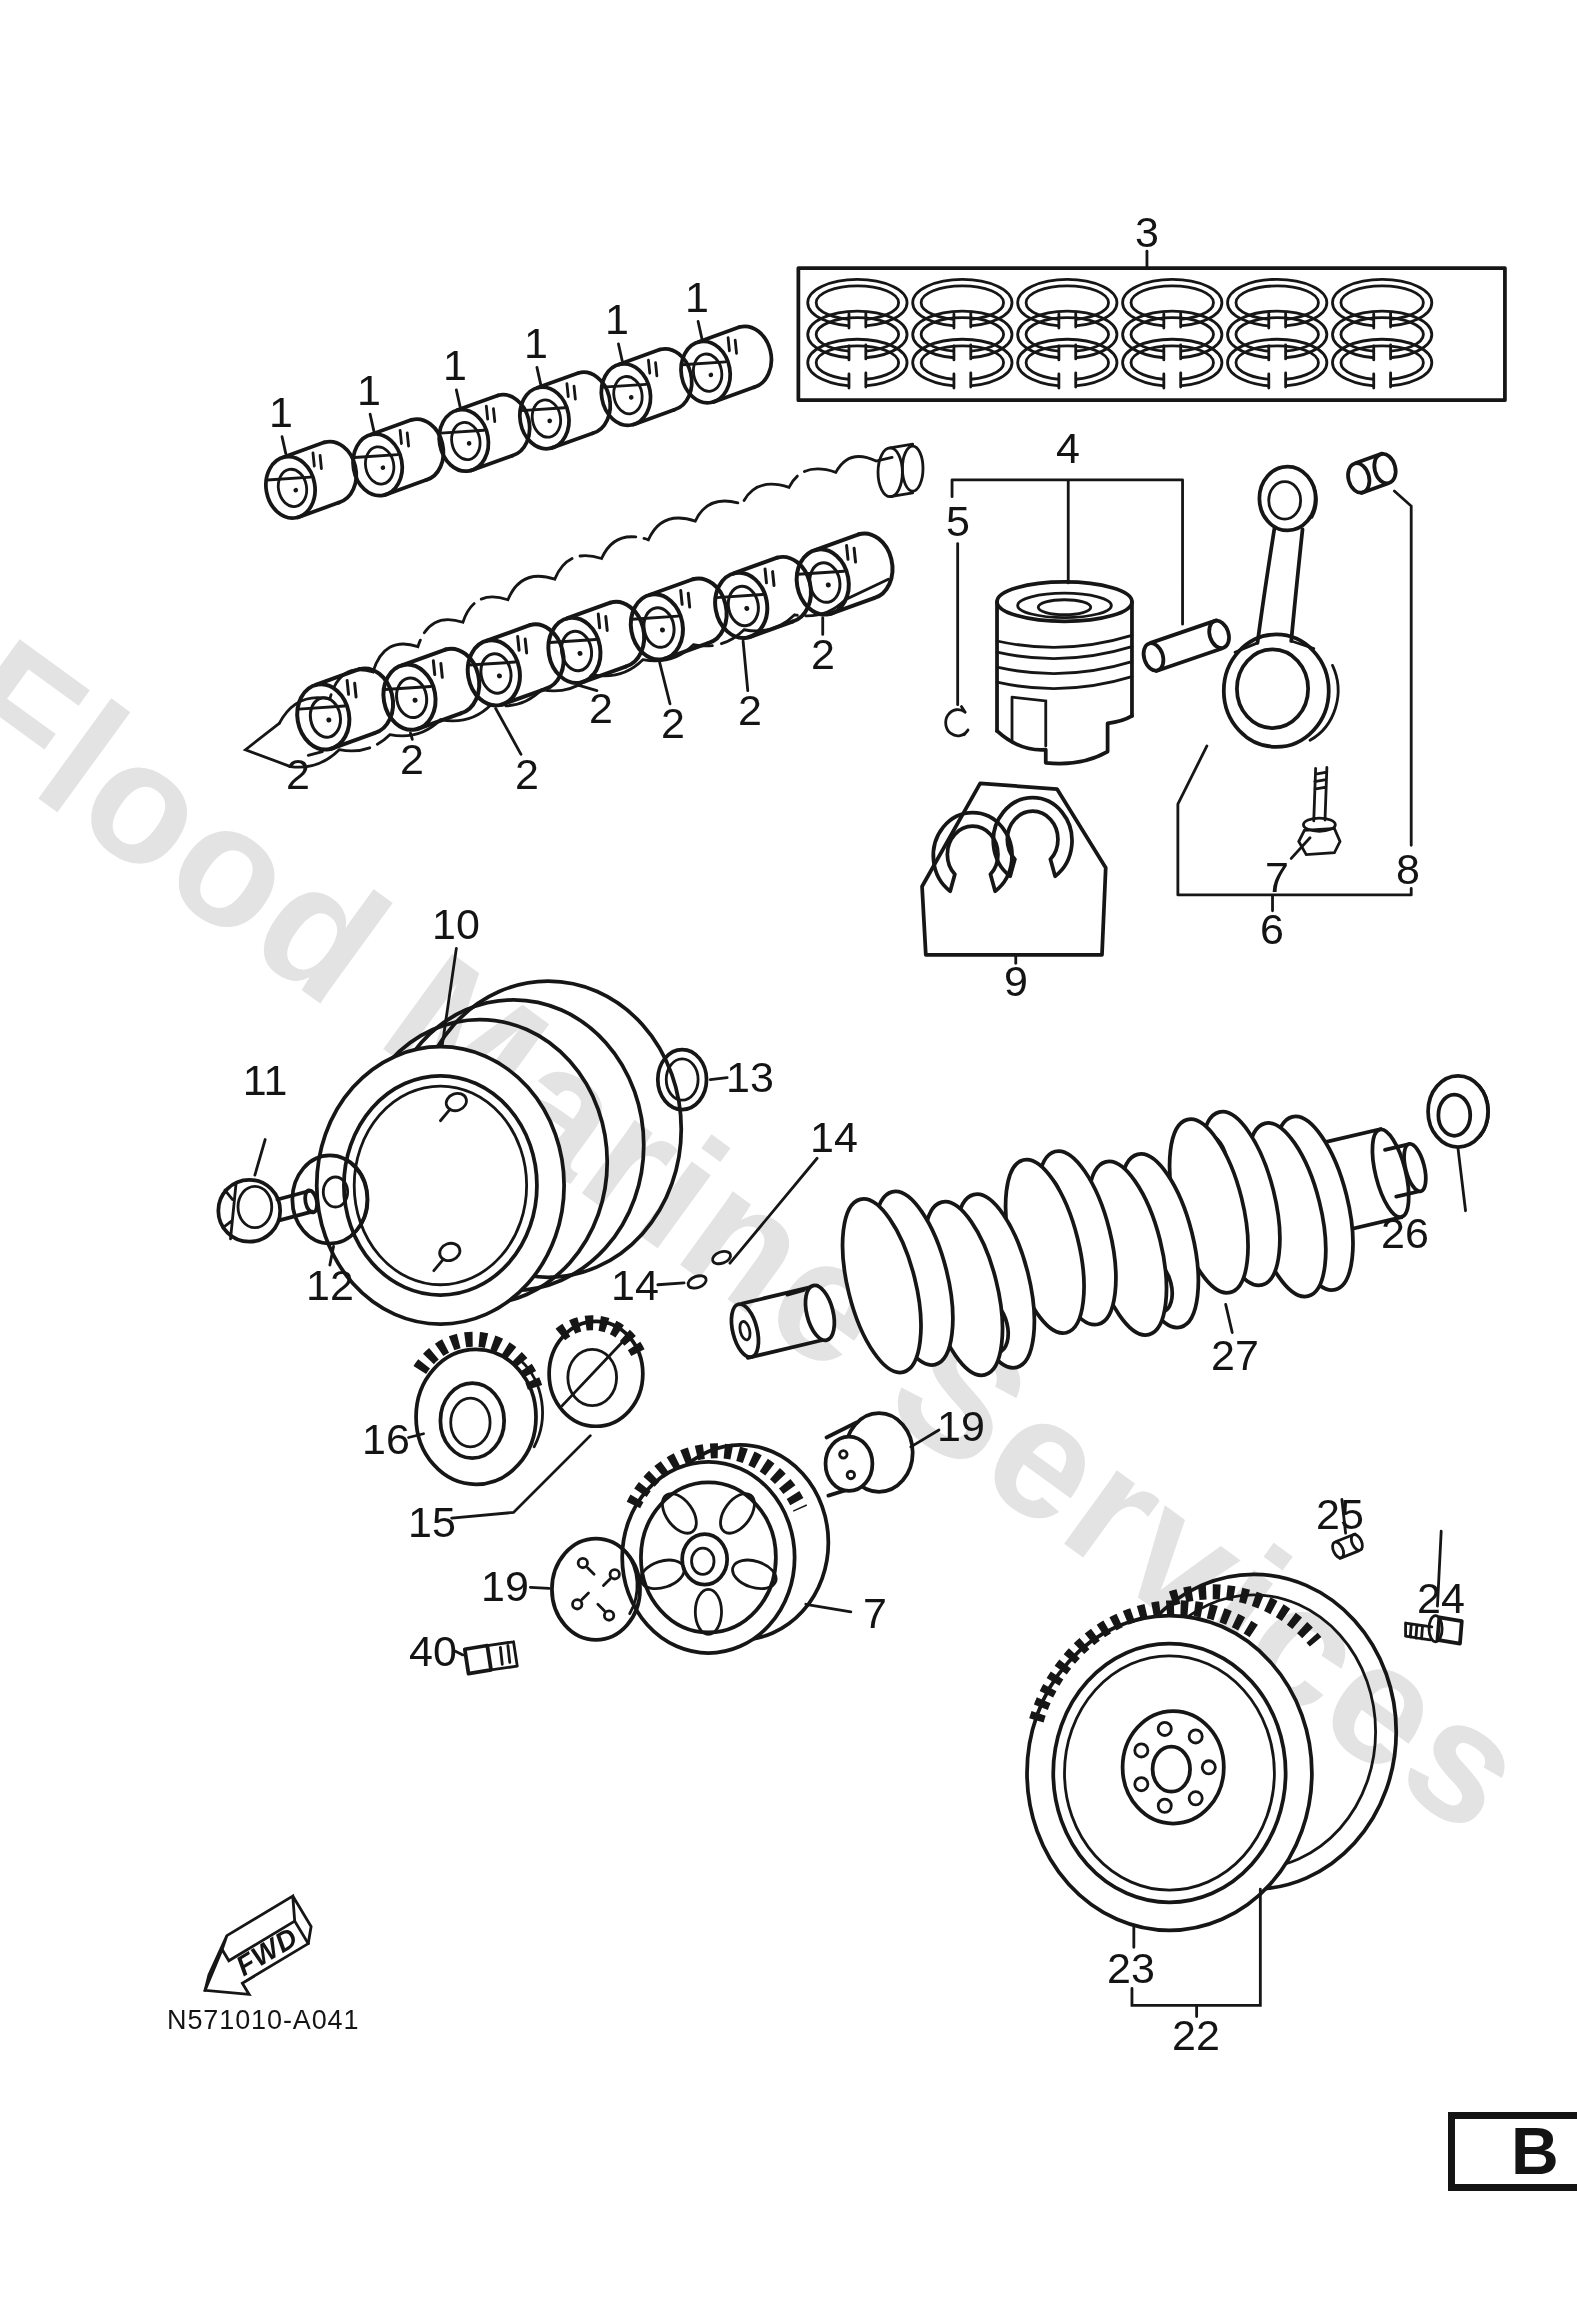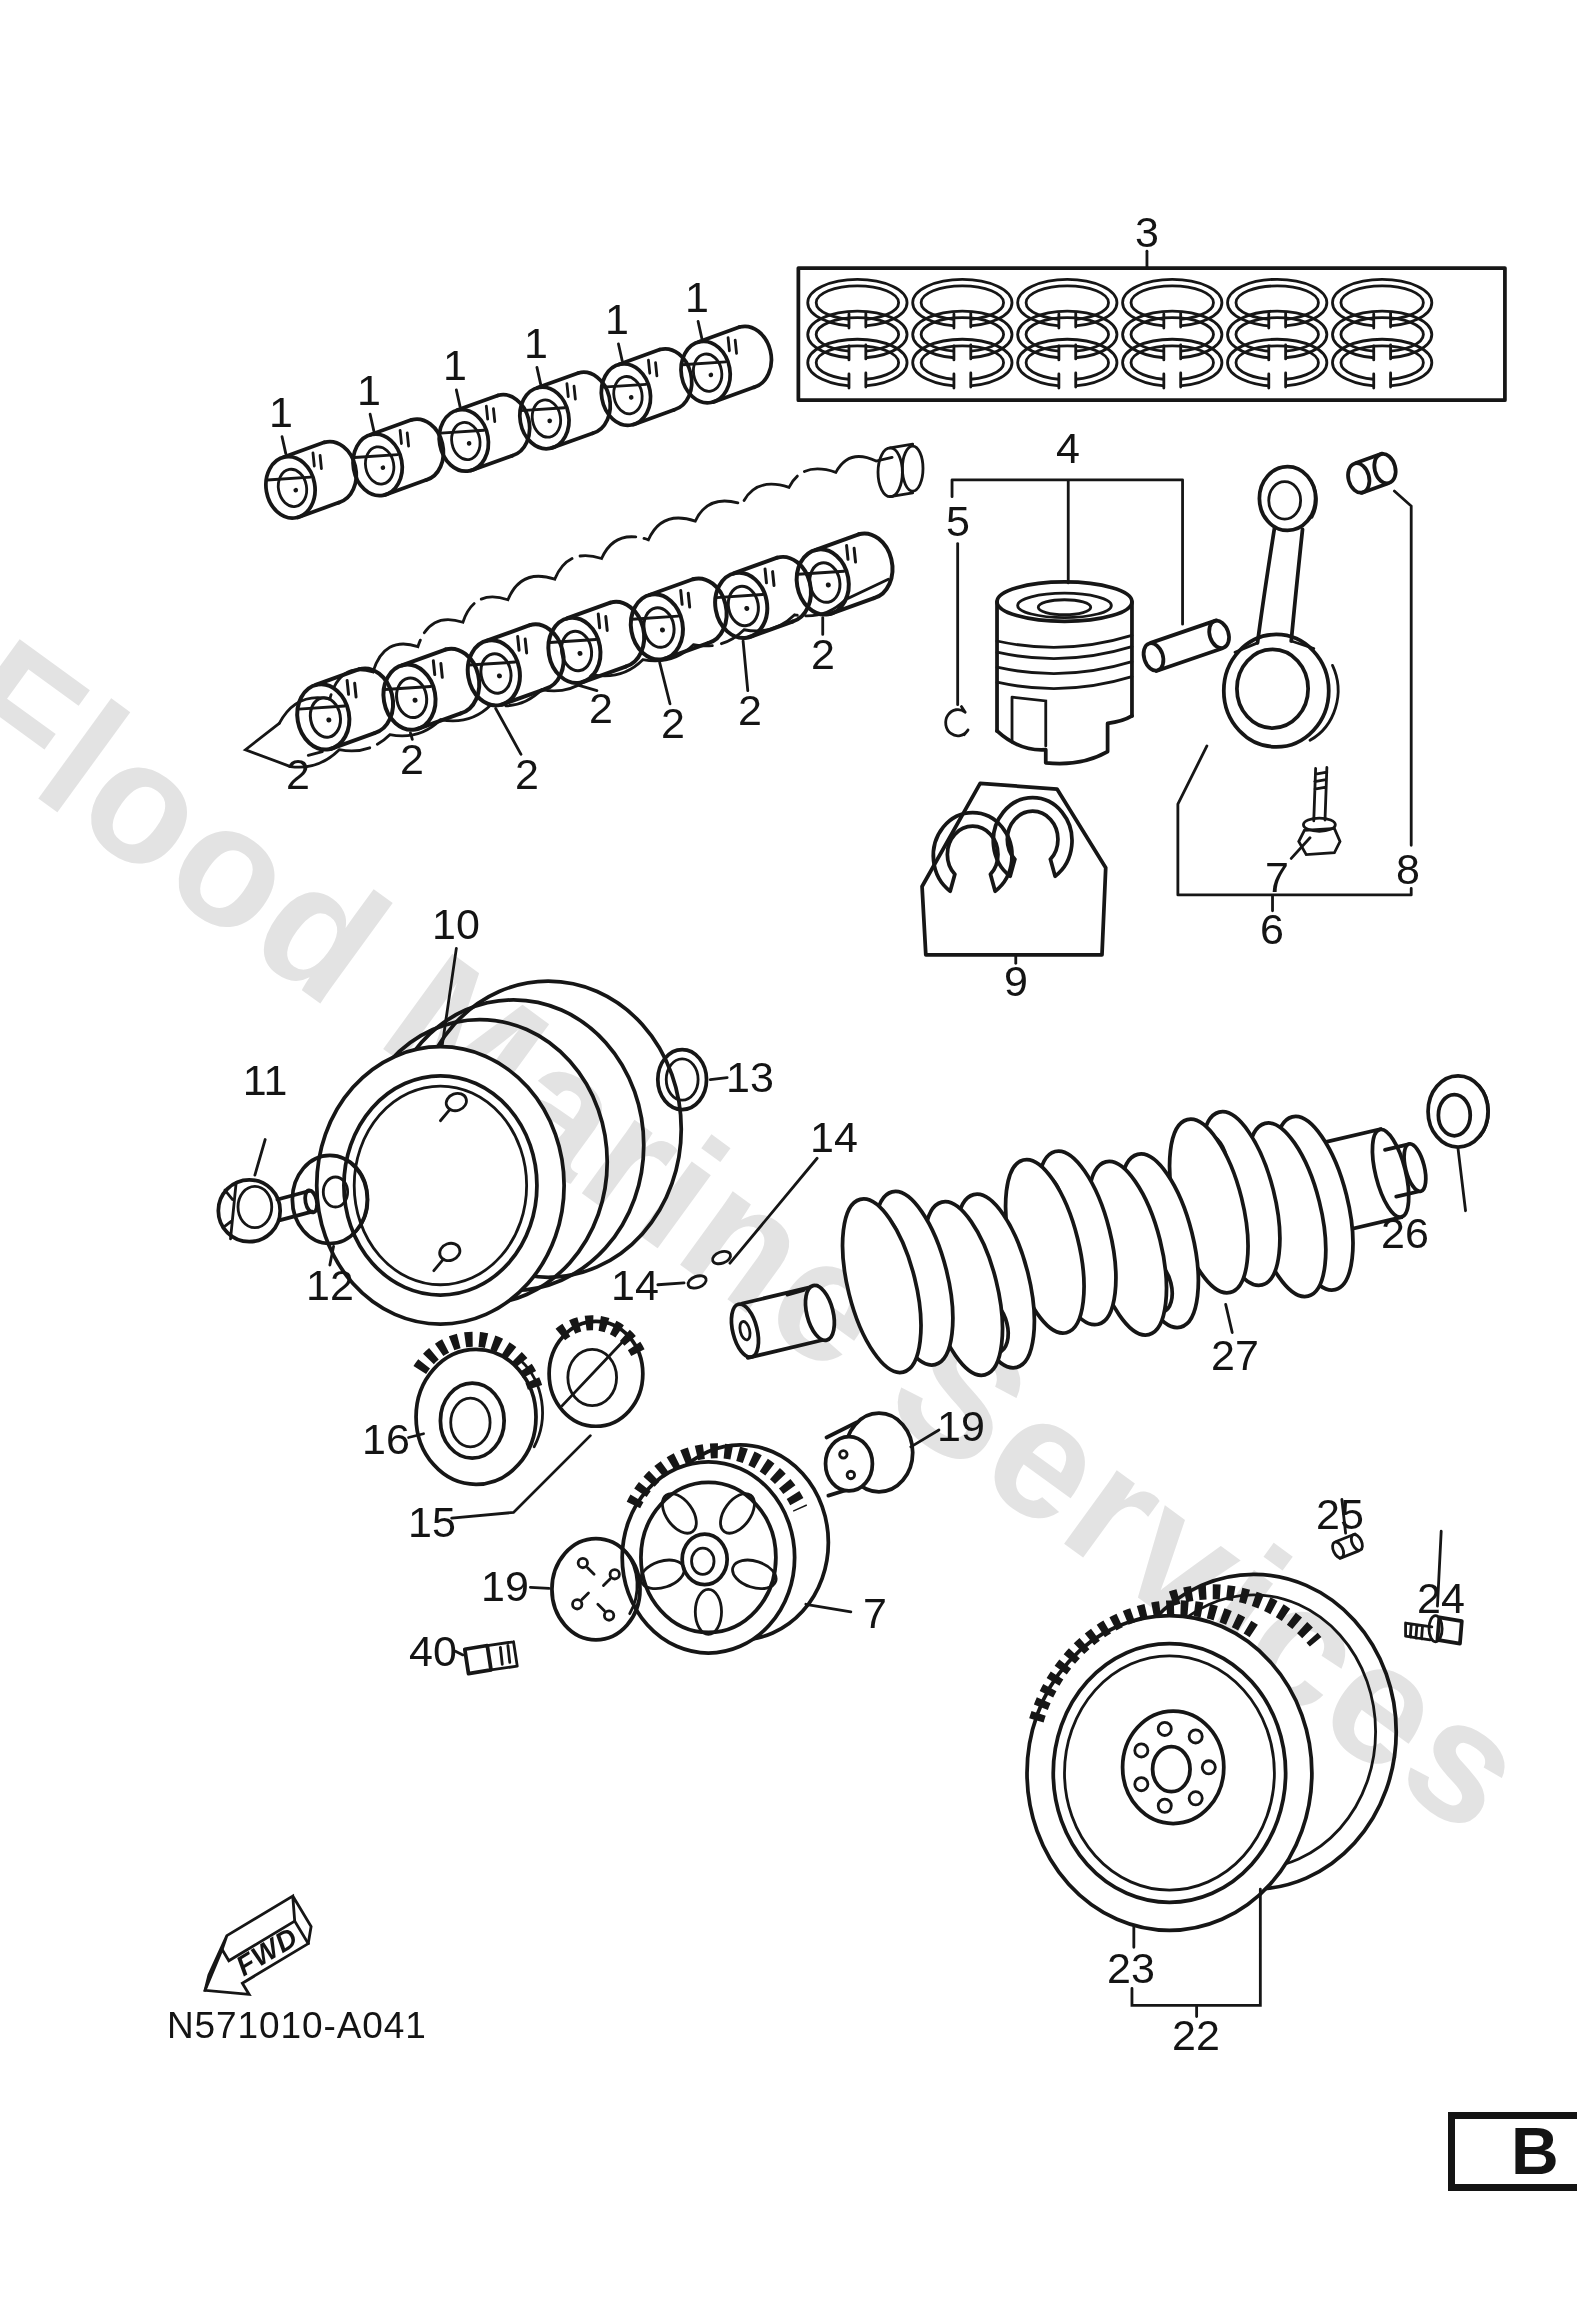--- a/index.html
+++ b/index.html
@@ -7,21 +7,21 @@
         font-family:"Liberation Sans",sans-serif;}
   .watermark{position:absolute;left:34px;top:600px;transform:rotate(36deg);transform-origin:0 0;
         font-size:171px;font-weight:bold;color:#e3e3e3;white-space:nowrap;letter-spacing:3.7px;z-index:0;}
   svg.art{position:absolute;left:0;top:0;z-index:1;}
   .ln{stroke:#161616;fill:none;stroke-width:4;stroke-linecap:round;stroke-linejoin:round;}
   .th{stroke:#161616;fill:none;stroke-width:3;stroke-linecap:round;}
   .ld{stroke:#161616;fill:none;stroke-width:3;stroke-linecap:round;}
   .wh{fill:#ffffff;stroke:#161616;stroke-width:4;}
   .teeth{stroke:#161616;fill:none;stroke-width:16;stroke-dasharray:8 7;}
   .co{position:absolute;transform:translate(-50%,-50%);font-size:43px;color:#141414;z-index:2;white-space:nowrap;}
-  .code{position:absolute;left:167px;top:2005px;font-size:37px;color:#141414;letter-spacing:0.9px;z-index:2;}
+  .code{position:absolute;left:167px;top:2005px;font-size:27px;color:#141414;letter-spacing:0.9px;z-index:2;}
   .fwd{position:absolute;left:234px;top:1936px;transform:rotate(-31deg);font-size:28px;font-weight:bold;
        font-style:italic;color:#141414;z-index:2;letter-spacing:0.9px;}
   .secbox{position:absolute;left:1448px;top:2112px;width:244px;height:79px;border:7.5px solid #141414;
        box-sizing:border-box;background:#fff;z-index:2;}
   .secbox span{display:block;margin-left:56px;margin-top:-5.6px;font-size:66px;font-weight:bold;color:#141414;}
 </style>
 </head>
 <body>
 
 <div class="page">

